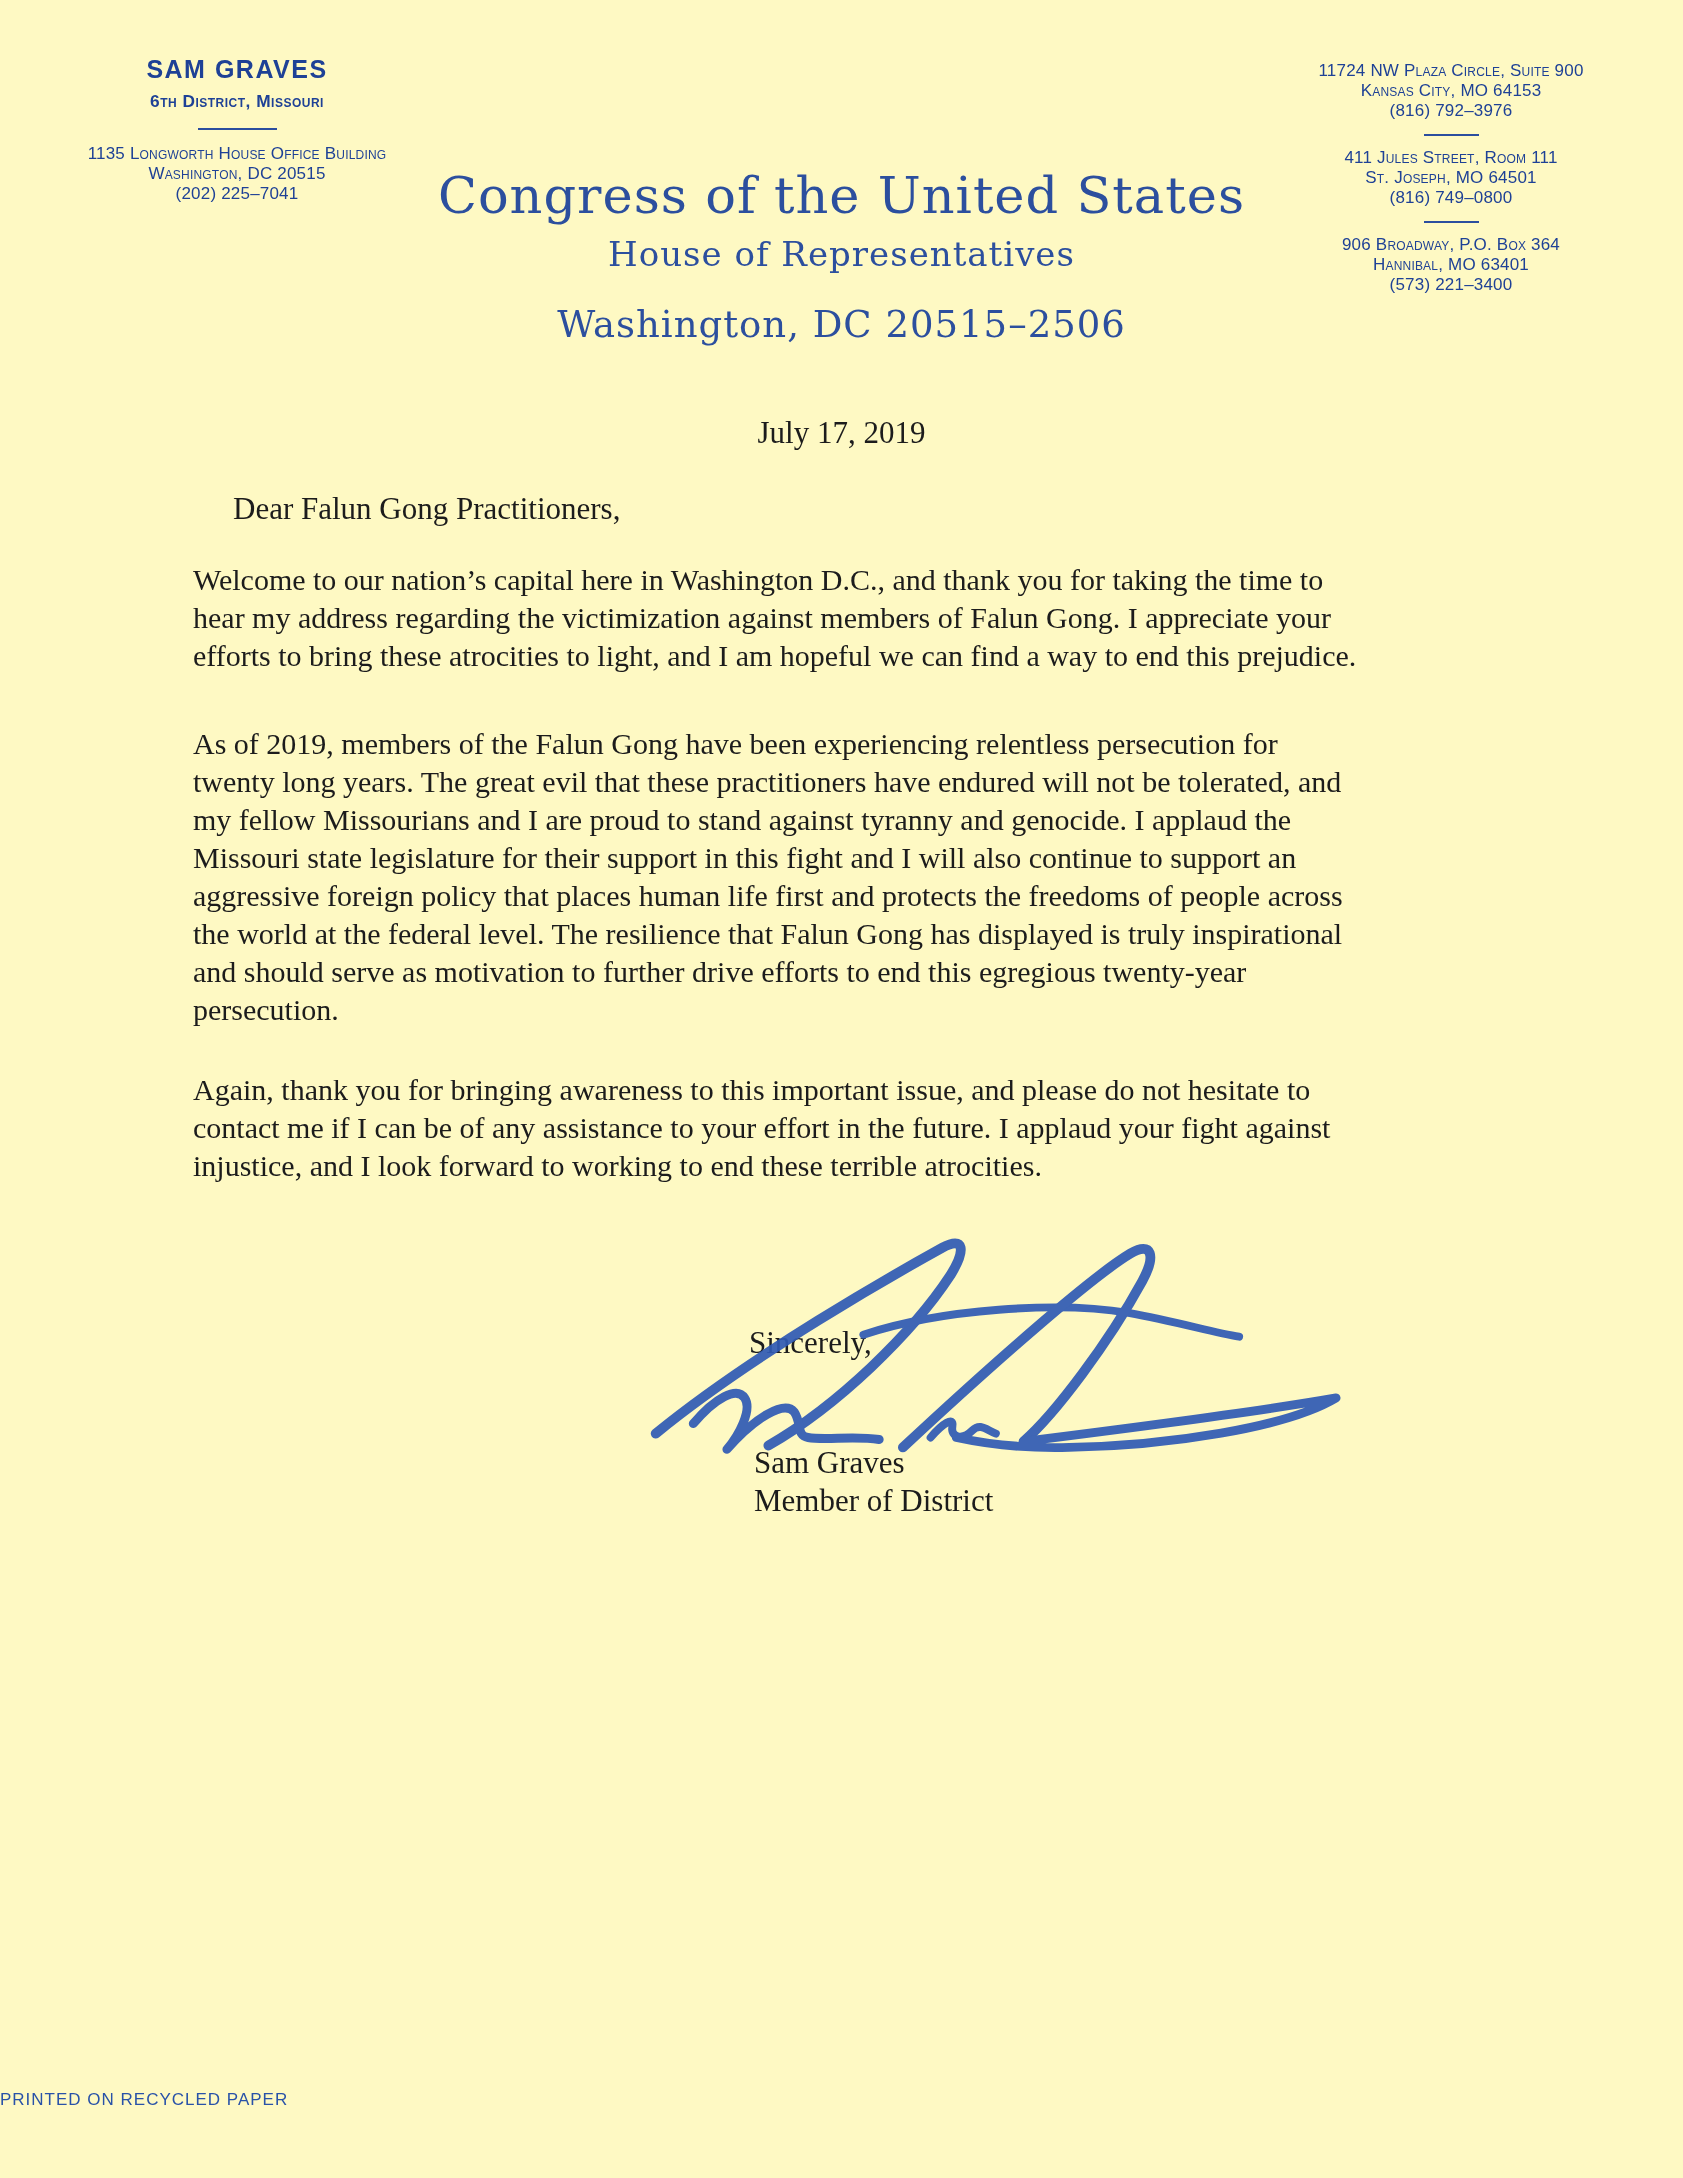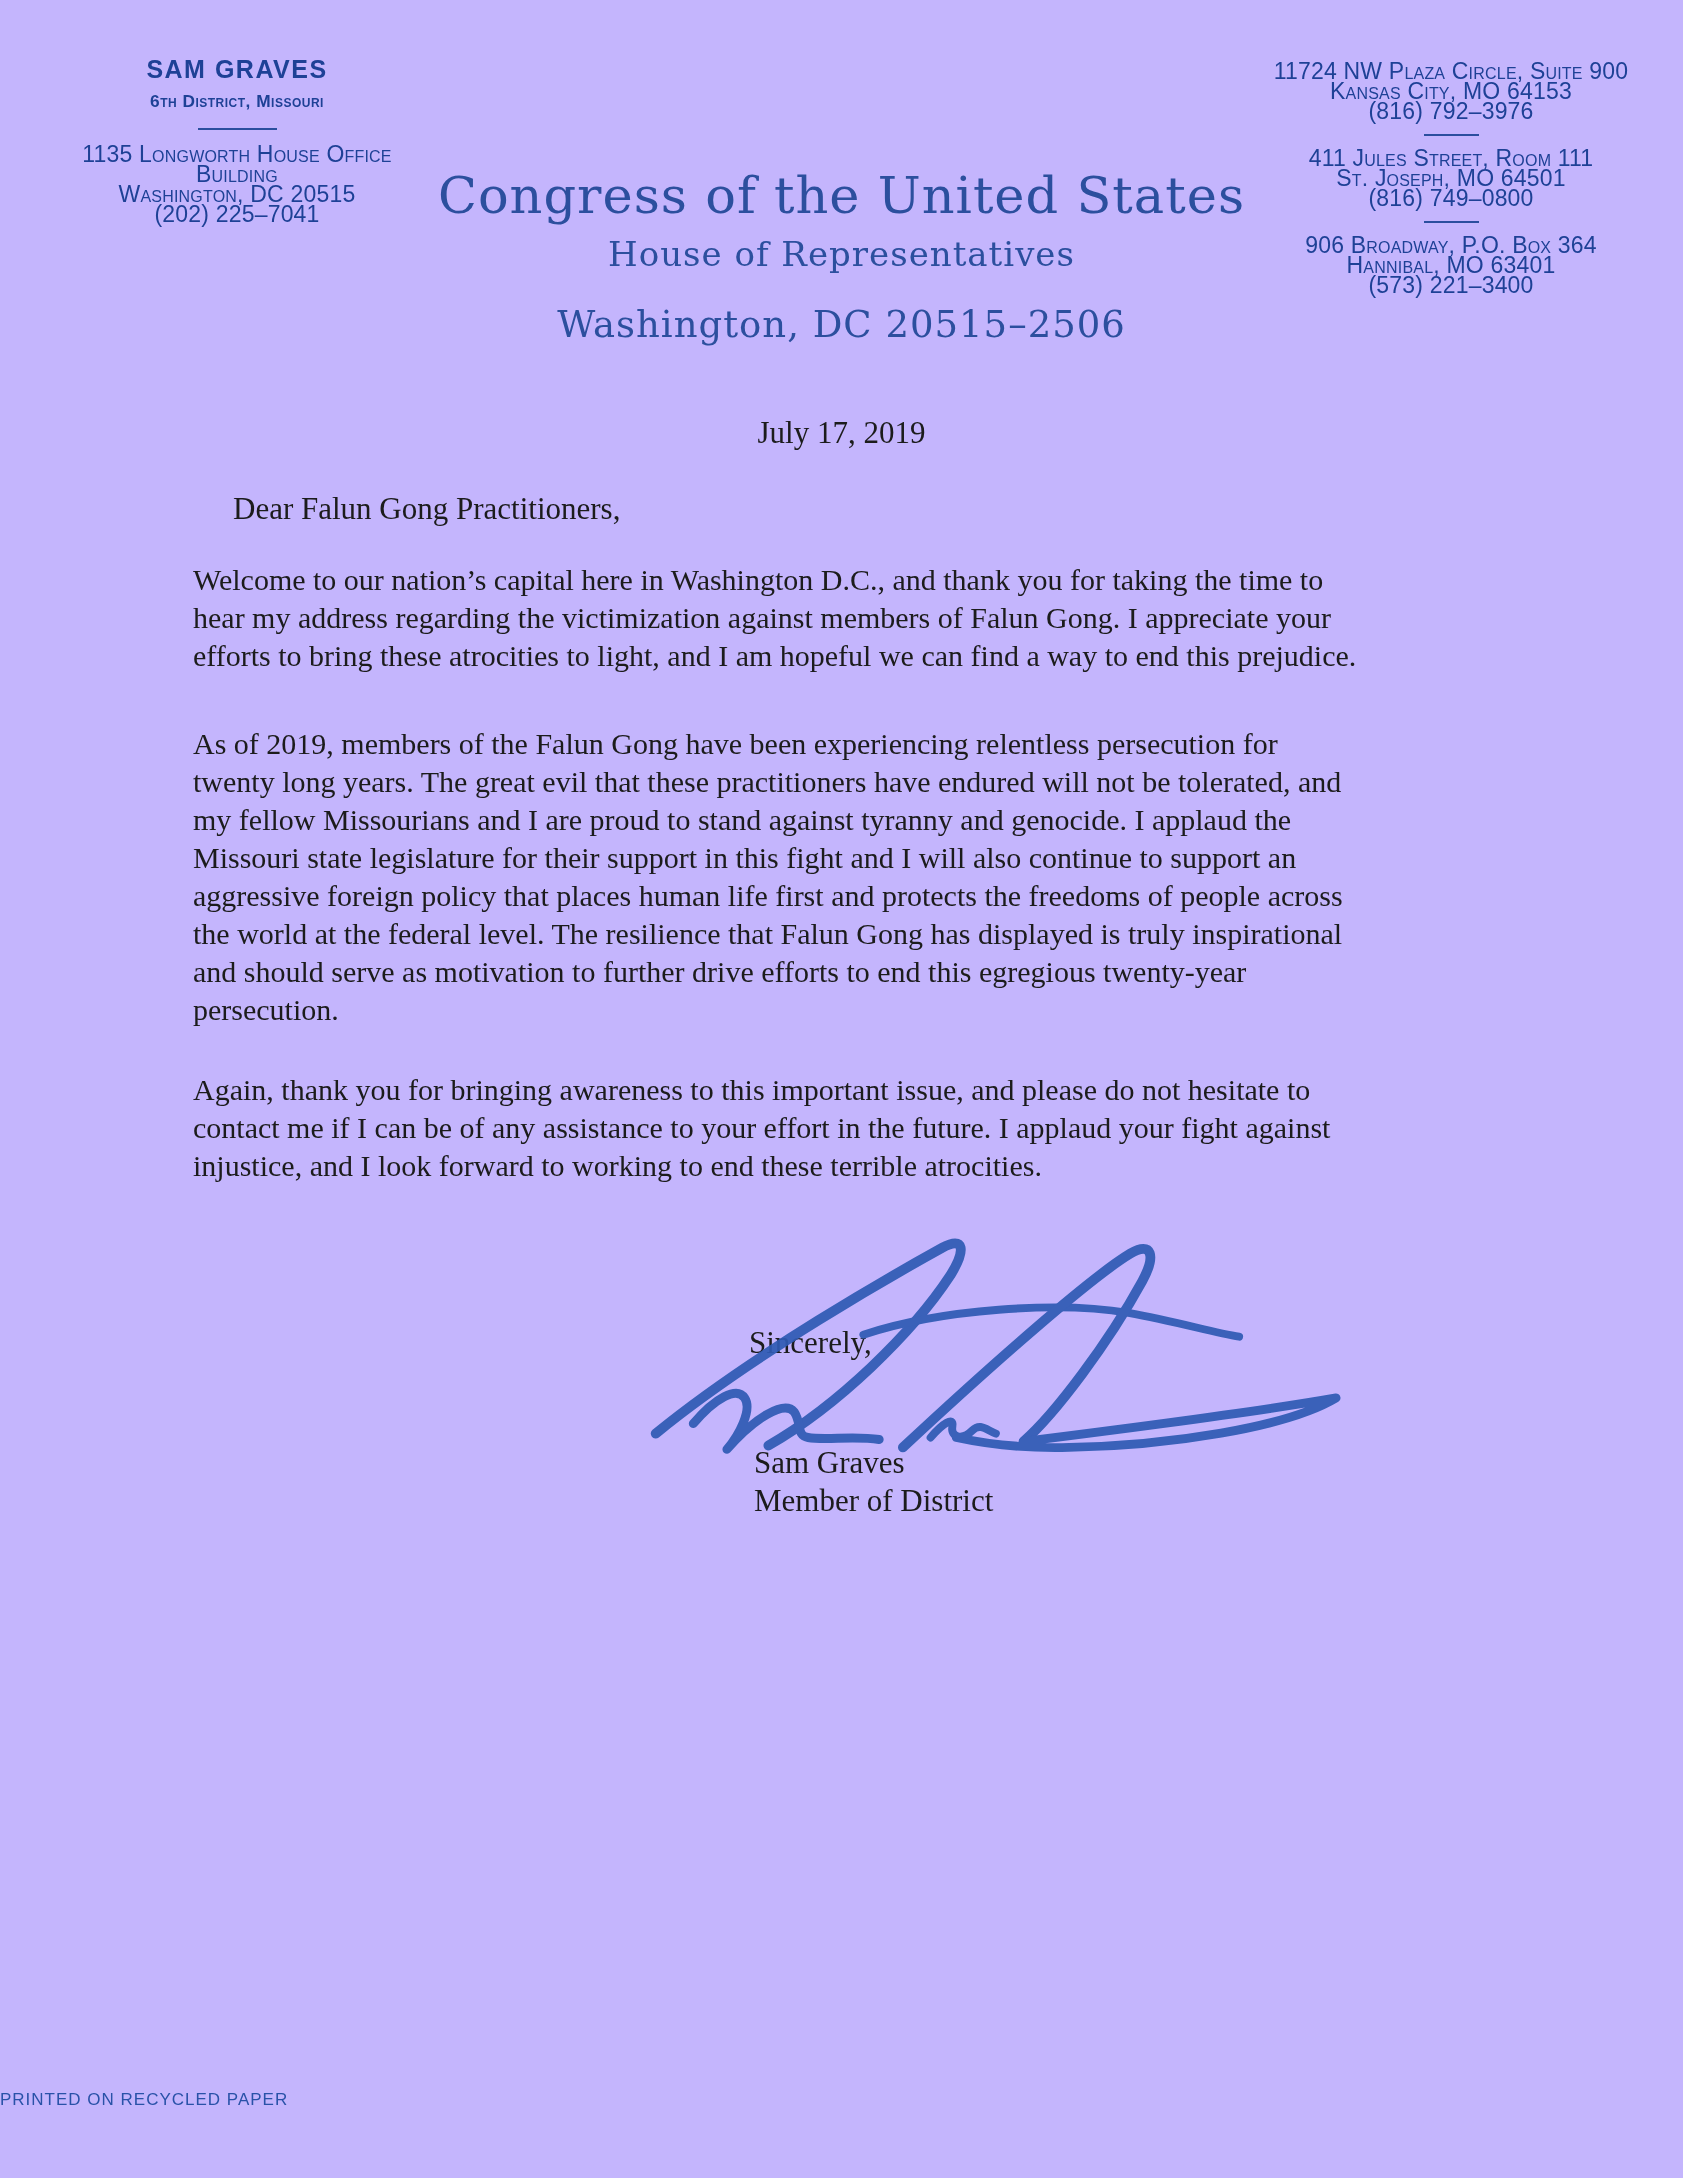--- a/index.html
+++ b/index.html
@@ -1,19 +1,19 @@
 <!DOCTYPE html>
 <html><head>
 <meta charset="utf-8">
 <style>
   html,body{margin:0;padding:0;background:#e8e8e8;}
   .page{
     position:relative;
     width:1683px;height:2178px;
-    background:#c4b5fd;
+    background:#fef9c3;
     font-family:"Liberation Serif", serif;
     color:#1c1c1c;
     overflow:hidden;
     margin:0 auto;
   }
   
   .lh-left{
     position:absolute;top:55px;left:54px;width:366px;
     text-align:center;
     font-family:"Liberation Sans", sans-serif;
@@ -24,21 +24,21 @@
   }
   .lh-district{
     margin-top:7px;font-size:17.3px;font-variant:small-caps;
     letter-spacing:0.5px;font-weight:700;
   }
   .lh-div{
     width:79px;height:0;border-top:2px solid #2b4e9e;
     margin:16px auto 14px auto;
   }
   .lh-addr{
-    font-size:23px;line-height:20px;font-variant:small-caps;
+    font-size:17px;line-height:20px;font-variant:small-caps;
     font-weight:500;letter-spacing:0.2px;white-space:pre-line;
   }
   .lh-right{
     position:absolute;top:61px;left:1233px;width:436px;
     text-align:center;
     font-family:"Liberation Sans", sans-serif;
     color:#1e4196;
   }
   .lh-right .lh-div{margin:13px auto 12px auto;width:55px;border-top-width:2px;}
   

